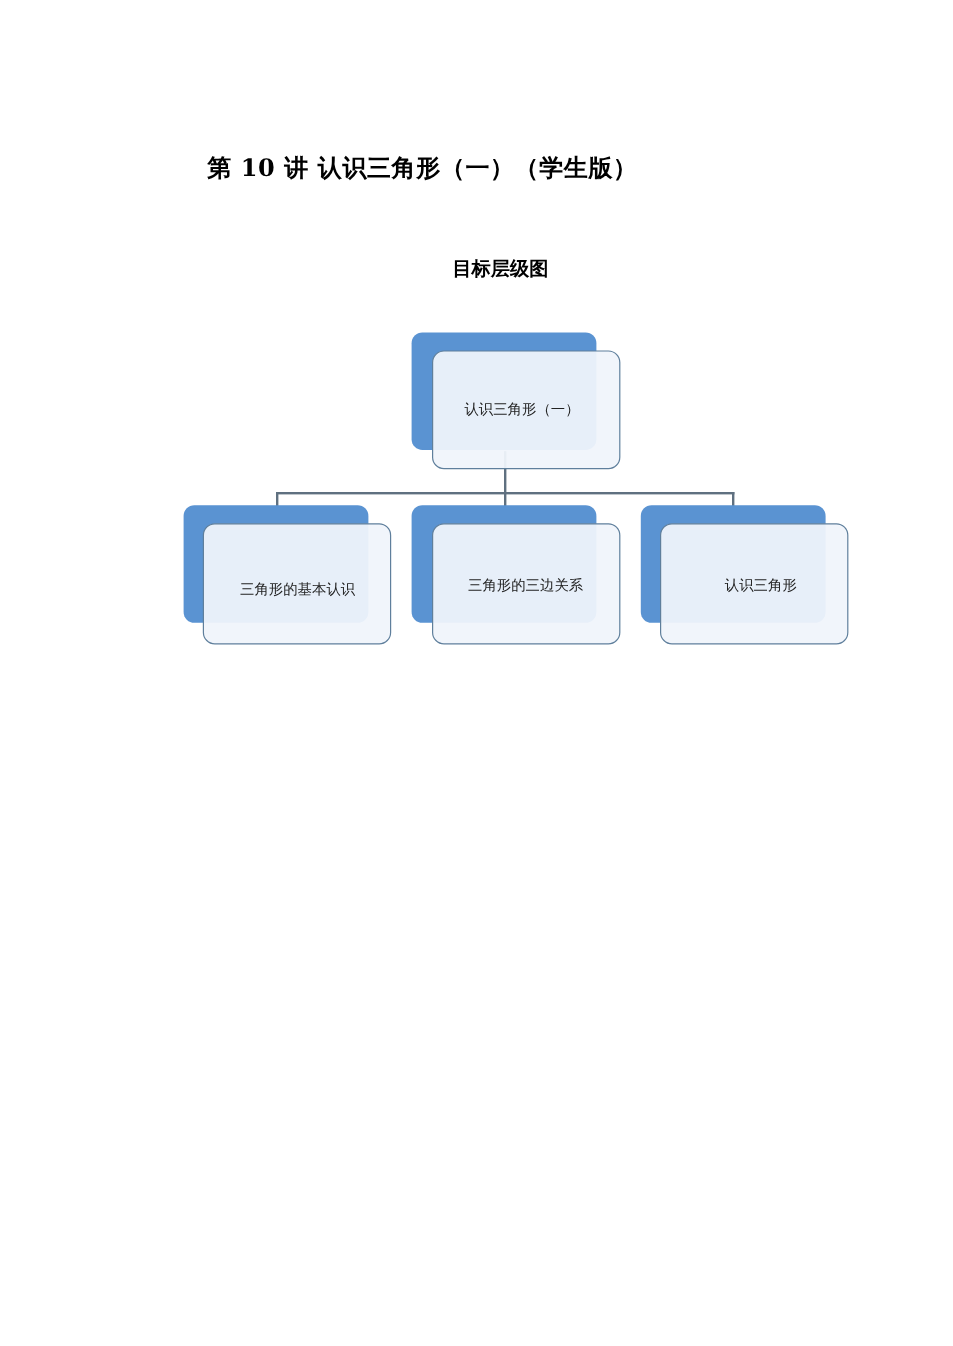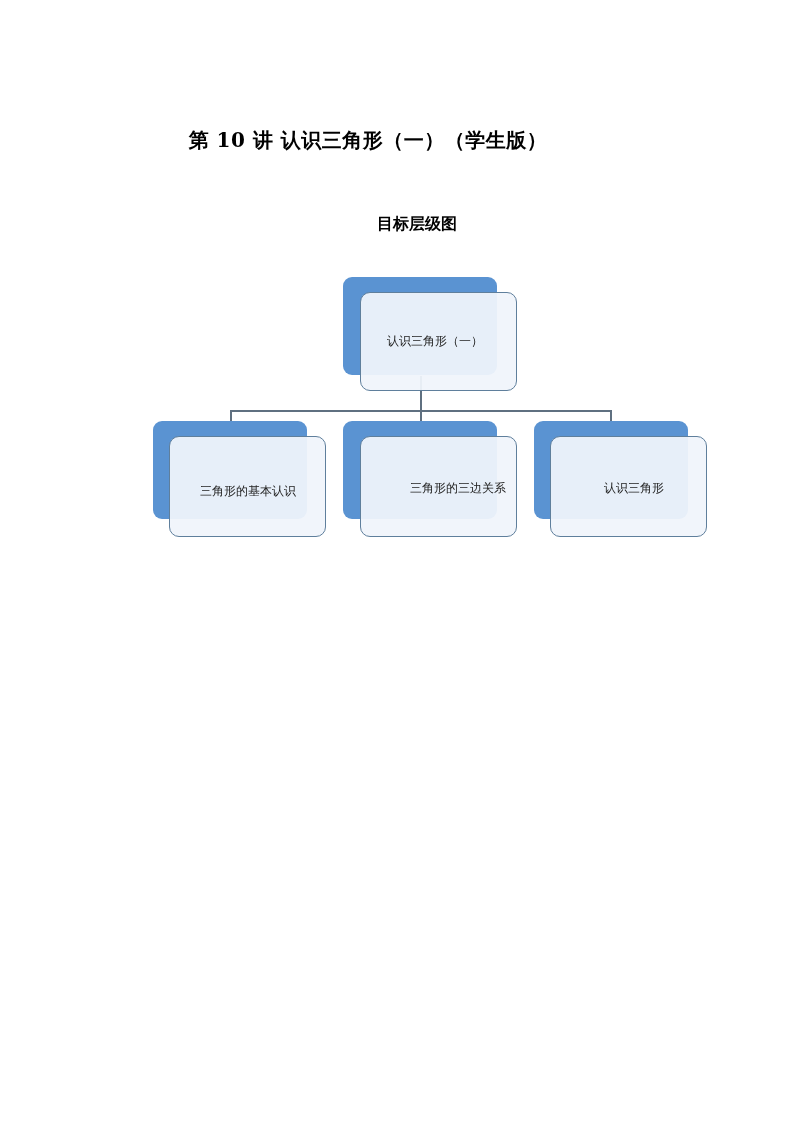--- a/index.html
+++ b/index.html
@@ -1,18 +1,18 @@
 <!DOCTYPE html>
 <html><head>
   <meta charset="utf-8">
   <style>
     html, body { margin: 0; padding: 0; background: #ffffff; }
     body { width: 794px; height: 1122px; position: relative; overflow: hidden;
            font-family: "DejaVu Serif", "Liberation Serif", serif; color: #000; }
-    .title { position: absolute; left: 16px; width: 704px; top: 127px; text-align: center;
+    .title { position: absolute; left: 0; width: 704px; top: 127px; text-align: center;
              font-size: 20px; font-weight: bold; letter-spacing: 0.5px; }
     .subtitle { position: absolute; left: 0; width: 834px; top: 214px; text-align: center;
              font-size: 16px; font-weight: bold; }
     .diagram { position: absolute; left: 0; top: 0; width: 794px; height: 944px; }
     .node { position: absolute; }
     .node .back { position: absolute; background: #5a93d2; border-radius: 9px; }
     .node .front { position: absolute; background: rgba(240,244,251,0.94);
                    border: 1.3px solid #5f7f9c; border-radius: 10px; box-sizing: border-box; }
     .node .label { position: absolute; font-family: "DejaVu Sans", "Liberation Sans", sans-serif;
                    font-size: 12px; color: #222; white-space: nowrap; text-align: center; }
@@ -40,21 +40,21 @@
 
   <div class="node">
     <div class="back" style="left:153px; top:421px; width:154px; height:98px;"></div>
     <div class="front" style="left:169px; top:436px; width:157px; height:101px;"></div>
     <div class="label" style="left:170px; top:463px; width:156px;margin-top:20px;">三角形的基本认识</div>
   </div>
 
   <div class="node">
     <div class="back" style="left:343px; top:421px; width:154px; height:98px;"></div>
     <div class="front" style="left:360px; top:436px; width:157px; height:101px;"></div>
-    <div class="label" style="left:360px; top:480px; width:156px;margin-left:20px;">三角形的三边关系</div>
+    <div class="label" style="left:360px; top:480px; width:156px;">三角形的三边关系</div>
   </div>
 
   <div class="node">
     <div class="back" style="left:534px; top:421px; width:154px; height:98px;"></div>
     <div class="front" style="left:550px; top:436px; width:157px; height:101px;"></div>
     <div class="label" style="left:556px; top:480px; width:156px;">认识三角形</div>
   </div>
 
 </div>
 

